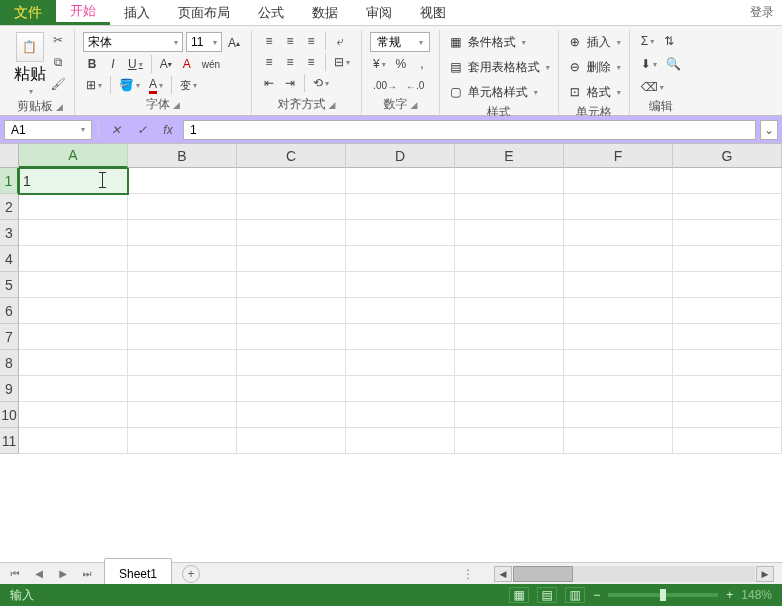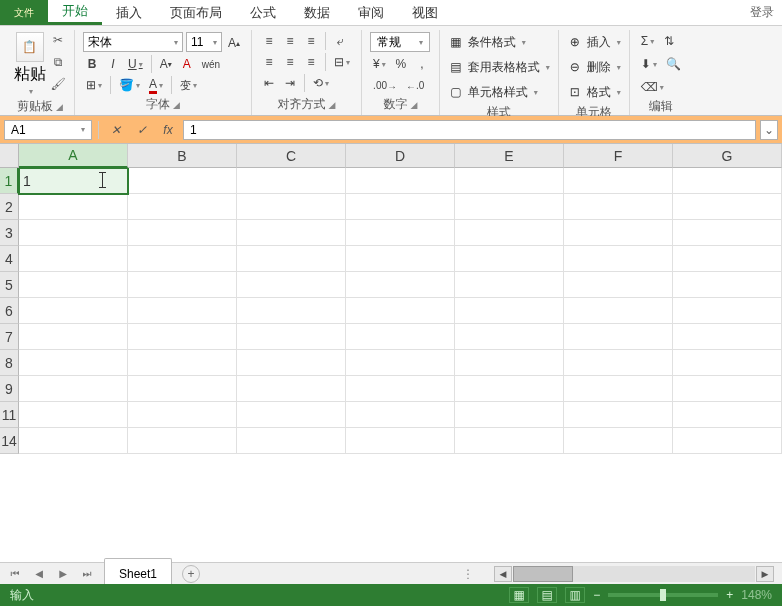--- a/index.html
+++ b/index.html
@@ -1,40 +1,40 @@
 <!DOCTYPE html>
 <html><head>
 <meta charset="utf-8">
 <style>
 *{margin:0;padding:0;box-sizing:border-box;font-family:"Microsoft YaHei",SimSun,Arial,sans-serif;font-size:12px;user-select:none}
 body{width:782px;height:606px;background:#fff;overflow:hidden;display:flex;flex-direction:column}
 .menubar{height:26px;background:#fff;display:flex;align-items:stretch;border-bottom:1px solid #d0d0d0}
-.menu-file{background:#2e7d32;color:#fef9c3;padding:0 14px;display:flex;align-items:center;font-size:10px}
+.menu-file{background:#2e7d32;color:#fde047;padding:0 14px;display:flex;align-items:center;font-size:14px}
 .menu-tab{padding:0 14px;display:flex;align-items:center;color:#333;font-size:13px;cursor:pointer}
-.menu-tab.active{color:#15803d;border-bottom:3px solid #2e7d32}
+.menu-tab.active{color:#ec4899;border-bottom:3px solid #2e7d32}
 .login{margin-left:auto;padding:0 8px;display:flex;align-items:center;color:#666;font-size:12px}
 .ribbon{height:90px;background:#f5f5f5;border-bottom:1px solid #c0c0c0;display:flex;padding:4px 6px 0 6px}
 .rgroup{display:flex;flex-direction:column;border-right:1px solid #d8d8d8;padding:0 8px;align-items:center}
 .rgroup-body{flex:1;display:flex;align-items:flex-start;gap:4px;padding-top:2px}
 .rgroup-label{font-size:11px;color:#555;padding:2px 0;display:flex;align-items:center;gap:3px}
 .dlg{font-size:9px;color:#888}
 .pastebox{display:flex;flex-direction:column;align-items:center;gap:2px}
 .paste-ic{width:28px;height:30px;border:1px solid #ccc;background:linear-gradient(#fff,#eee);display:flex;align-items:center;justify-content:center;font-size:16px}
 .mini{width:16px;height:16px;display:flex;align-items:center;justify-content:center;font-size:11px;color:#555}
 .col{display:flex;flex-direction:column;gap:3px}
 .row{display:flex;gap:3px;align-items:flex-end}
 .fontname{width:100px;height:20px;border:1px solid #b0b0b0;background:#fff;padding:0 4px;display:flex;align-items:center;font-size:12px}
 .fontsize{width:36px;height:20px;border:1px solid #b0b0b0;background:#fff;padding:0 4px;display:flex;align-items:center;font-size:12px}
 .btn{min-width:18px;height:18px;border:1px solid transparent;display:flex;align-items:center;justify-content:center;font-size:12px;color:#444;cursor:pointer;padding:0 2px}
 .dd{font-size:8px;color:#888;margin-left:2px}
 .sep{width:1px;height:18px;background:#ccc;margin:0 2px}
 .fmtbox{height:20px;border:1px solid #b0b0b0;background:#fff;padding:0 6px;display:flex;align-items:center;font-size:12px;min-width:60px}
 .ritem{display:flex;align-items:center;gap:4px;height:20px;font-size:12px;color:#333;cursor:pointer;white-space:nowrap}
 .ic{width:16px;height:16px;display:inline-flex;align-items:center;justify-content:center}
-.namebox-bar{height:28px;background:#fdba74;border-bottom:1px solid #c0c0c0;display:flex;align-items:center;padding:0 4px;gap:4px}
+.namebox-bar{height:28px;background:#c4b5fd;border-bottom:1px solid #c0c0c0;display:flex;align-items:center;padding:0 4px;gap:4px}
 .namebox{width:88px;height:20px;border:1px solid #b0b0b0;background:#fff;padding:0 6px;display:flex;align-items:center}
 .fx-btn{width:22px;height:20px;display:flex;align-items:center;justify-content:center;color:#555;font-style:italic;font-family:serif;font-size:14px}
 .formula{flex:1;height:20px;border:1px solid #b0b0b0;background:#fff;padding:0 6px;display:flex;align-items:center}
 .expand{width:18px;height:20px;border:1px solid #b0b0b0;background:#fff;display:flex;align-items:center;justify-content:center;font-size:9px;color:#666}
 .grid{flex:1;position:relative;overflow:hidden;display:flex;flex-direction:column}
 .colheads{display:flex;height:24px}
 .corner{width:38px;background:#e8e8e8;border-right:1px solid #b8b8b8;border-bottom:1px solid #b8b8b8}
 .ch{flex:0 0 109px;background:#e8e8e8;border-right:1px solid #ccc;border-bottom:1px solid #b8b8b8;display:flex;align-items:center;justify-content:center;color:#444;font-size:14px}
 .ch.sel{background:#d0e8d0;color:#2e7d32;border-bottom:2px solid #2e7d32}
 .rows{flex:1;overflow:hidden}
@@ -404,31 +404,31 @@
         <div class="rh">9</div>
         <div class="cell"></div>
         <div class="cell"></div>
         <div class="cell"></div>
         <div class="cell"></div>
         <div class="cell"></div>
         <div class="cell"></div>
         <div class="cell"></div>
       </div>
       <div class="gridrow">
+        <div class="rh">10</div>
+        <div class="cell"></div>
+        <div class="cell"></div>
+        <div class="cell"></div>
+        <div class="cell"></div>
+        <div class="cell"></div>
+        <div class="cell"></div>
+        <div class="cell"></div>
+      </div>
+      <div class="gridrow">
         <div class="rh">11</div>
-        <div class="cell"></div>
-        <div class="cell"></div>
-        <div class="cell"></div>
-        <div class="cell"></div>
-        <div class="cell"></div>
-        <div class="cell"></div>
-        <div class="cell"></div>
-      </div>
-      <div class="gridrow">
-        <div class="rh">14</div>
         <div class="cell"></div>
         <div class="cell"></div>
         <div class="cell"></div>
         <div class="cell"></div>
         <div class="cell"></div>
         <div class="cell"></div>
         <div class="cell"></div>
       </div>
     </div>
 </div>

